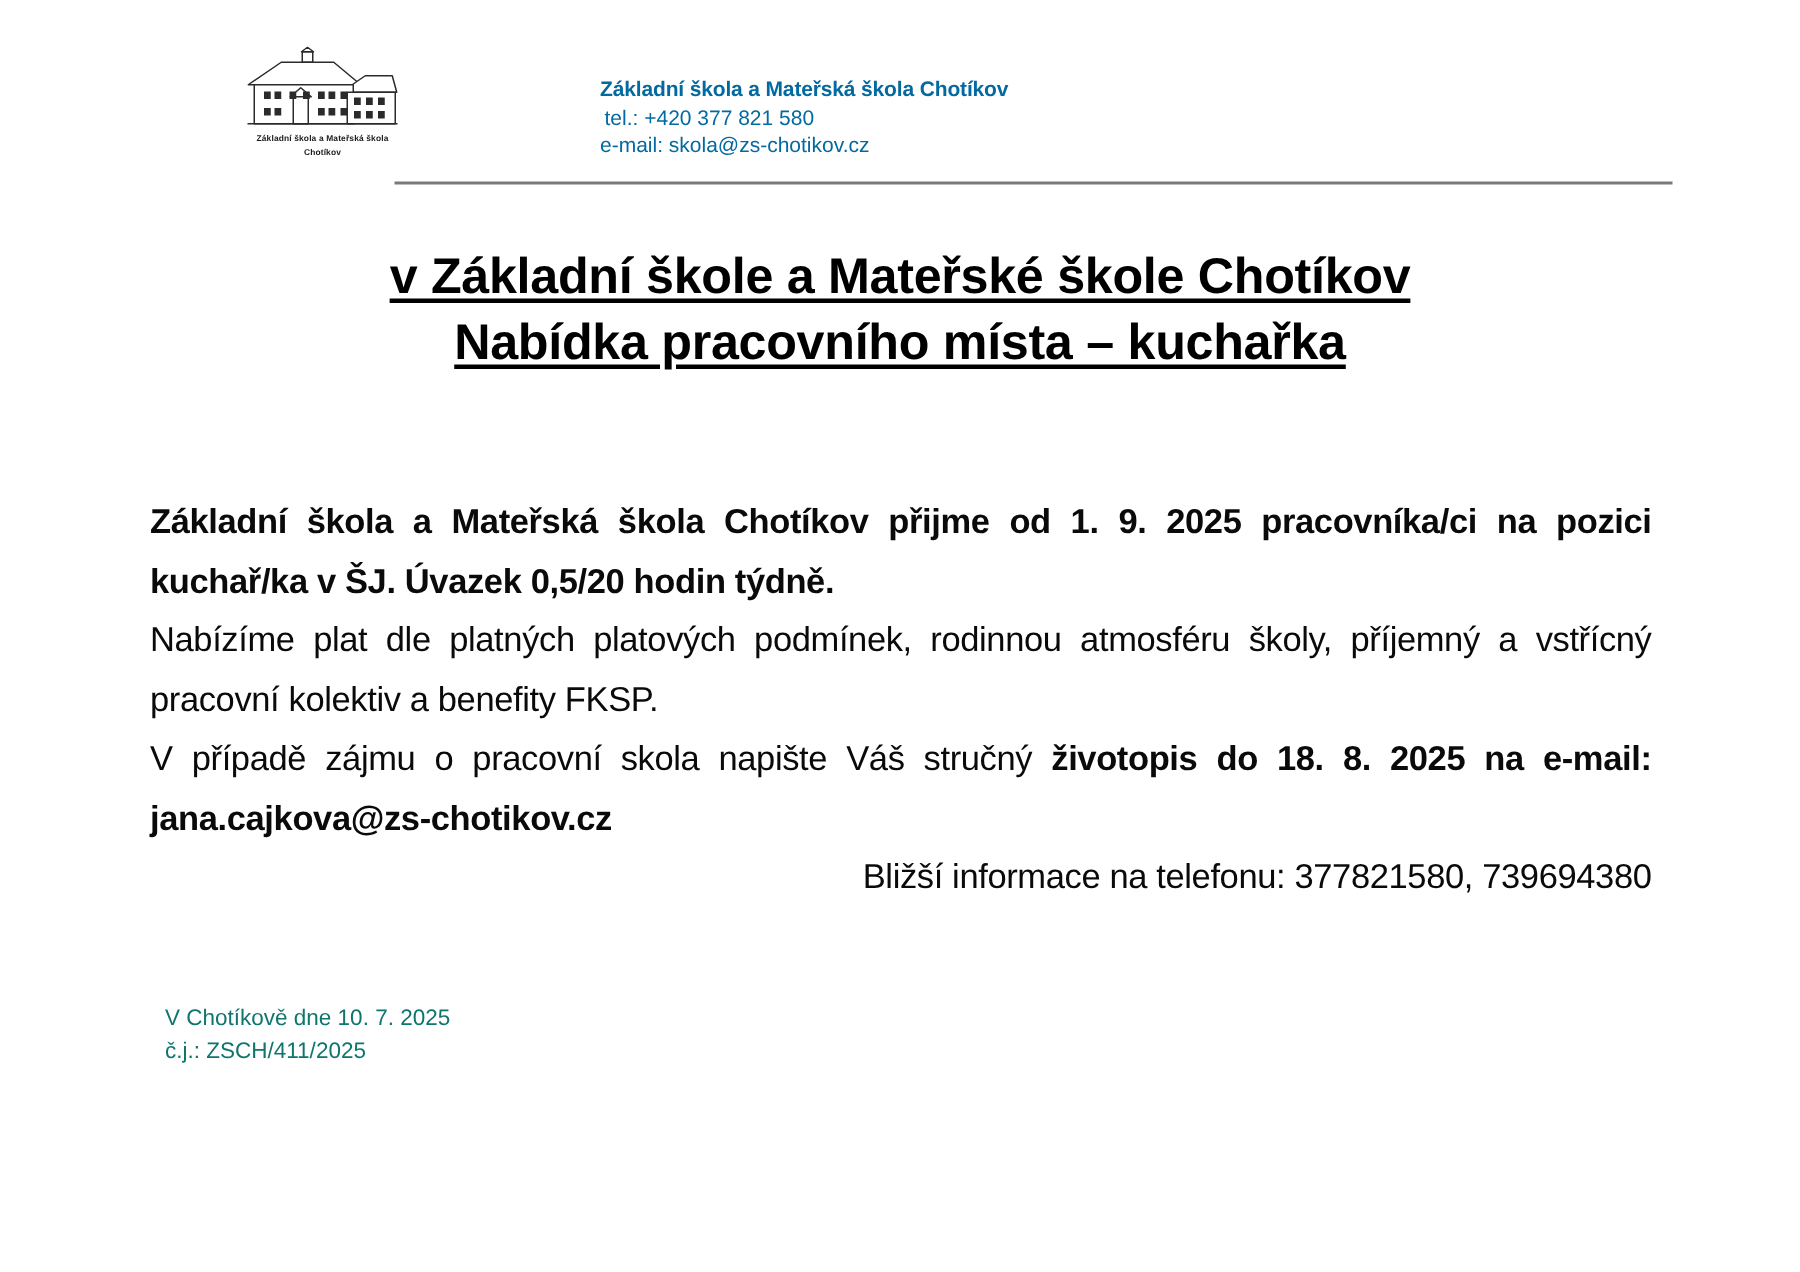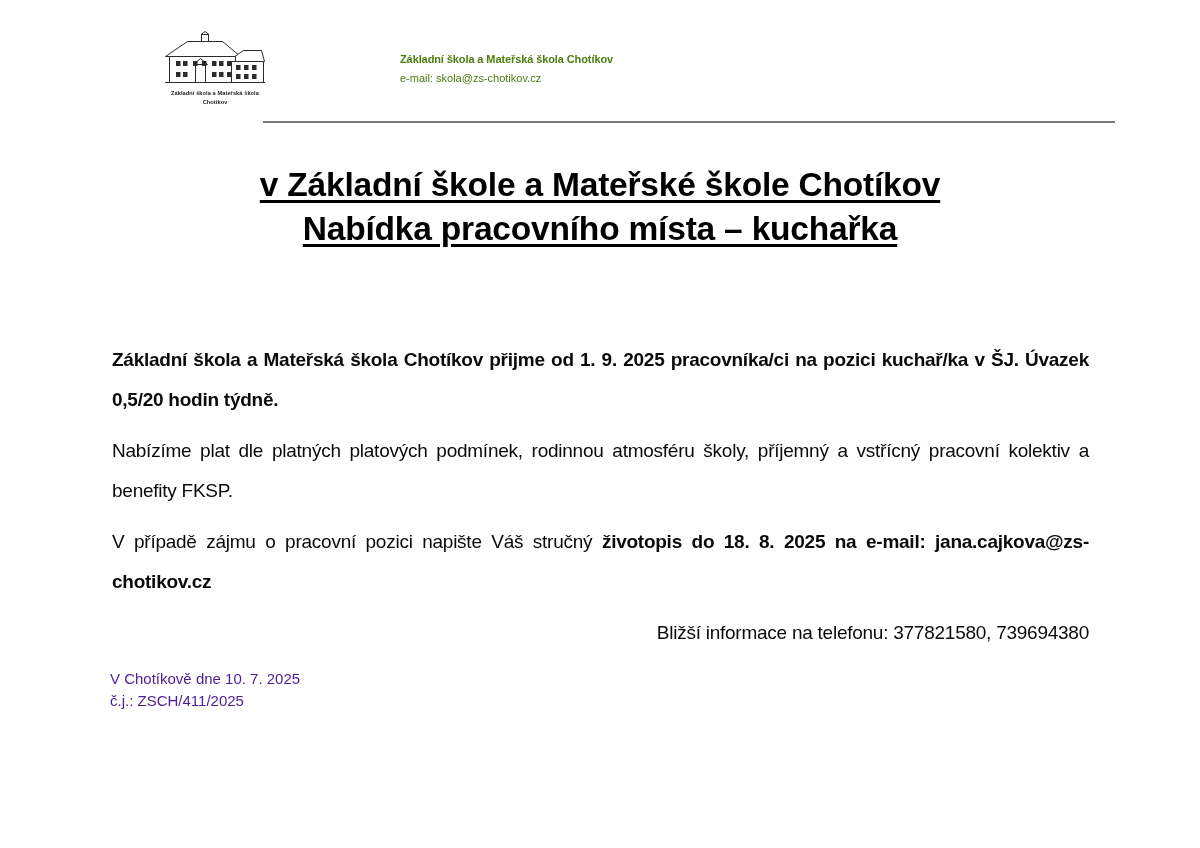--- a/index.html
+++ b/index.html
@@ -56,23 +56,23 @@
   .logo-caption .cap2 { display: block; }
 
   .contact-block {
     position: absolute;
     left: 400px;
     top: 50px;
     width: 520px;
   }
   .contact-line {
     font-family: "Liberation Sans", sans-serif;
-    font-size: 11px;
+    font-size: 14px;
     line-height: 18.6px;
-    color: #4d7c0f;
+    color: #0369a1;
     white-space: pre;
   }
   .contact-line.bold { font-weight: 700; letter-spacing: -0.1px; }
   .contact-line.indent { padding-left: 3px; }
 
   .header-rule {
     position: absolute;
     left: 263px;
     top: 121px;
     width: 852px;
@@ -105,44 +105,44 @@
 
   
   .body-block {
     position: absolute;
     left: 100px;
     top: 328px;
     width: 1001px;
   }
   .para {
     font-family: "Liberation Sans", sans-serif;
-    font-size: 19px;
+    font-size: 23px;
     line-height: 39.5px;
     color: #0a0a0a;
     text-align: justify;
     text-justify: inter-word;
-    margin: 12px;
+    margin: 0;
     letter-spacing: -0.25px;
   }
   .para.bold { font-weight: 700; }
   .para .b { font-weight: 700; }
   .para.nojust { text-align: right; }
 
   
   .footer-block {
     position: absolute;
     left: 110px;
     top: 668px;
     width: 600px;
   }
   .footer-line {
     font-family: "Liberation Sans", sans-serif;
     font-size: 15px;
     line-height: 21.5px;
-    color: #4c1d95;
+    color: #0f766e;
     white-space: pre;
   }
 </style>
 </head>
 <body>
 
 <div class="page">
 
   <div class="letterhead">
 
@@ -192,20 +192,21 @@
         <line x1="4" y1="51.5" x2="104" y2="51.5" stroke="#2b2b2b" stroke-width="1"></line>
       </svg>
       <div class="logo-caption">
         <span>Základní škola a Mateřská škola</span>
         <span class="cap2">Chotíkov</span>
       </div>
     </div>
 
     <div class="contact-block">
       <div class="contact-line bold">Základní škola a Mateřská škola Chotíkov</div>
+      <div class="contact-line indent">tel.: +420 377 821 580</div>
       <div class="contact-line">e-mail: skola@zs-chotikov.cz</div>
     </div>
 
     <div class="header-rule"></div>
   </div>
 
   <div class="title-block">
     <div class="title-line">
       <span class="u">v Základní škole a Mateřské škole Chotíkov</span>
     </div>
@@ -213,21 +214,21 @@
       <span class="u">Nabídka pracovního místa – kuchařka</span>
     </div>
   </div>
 
   <div class="body-block">
 
     <p class="para bold">Základní škola a Mateřská škola Chotíkov přijme od 1. 9. 2025 pracovníka/ci na pozici kuchař/ka v ŠJ. Úvazek 0,5/20 hodin týdně.</p>
 
     <p class="para">Nabízíme plat dle platných platových podmínek, rodinnou atmosféru školy, příjemný a vstřícný pracovní kolektiv a benefity FKSP.</p>
 
-    <p class="para"><span>V případě zájmu o pracovní pozici napište Váš stručný </span><span class="b">životopis do 18. 8. 2025 na e-mail: jana.cajkova@zs-chotikov.cz</span></p>
+    <p class="para"><span>V případě zájmu o pracovní skola napište Váš stručný </span><span class="b">životopis do 18. 8. 2025 na e-mail: jana.cajkova@zs-chotikov.cz</span></p>
 
     <p class="para nojust">Bližší informace na telefonu: 377821580, 739694380</p>
   </div>
 
   <div class="footer-block">
     <div class="footer-line">V Chotíkově dne 10. 7. 2025</div>
     <div class="footer-line">č.j.: ZSCH/411/2025</div>
   </div>
 
 </div>

